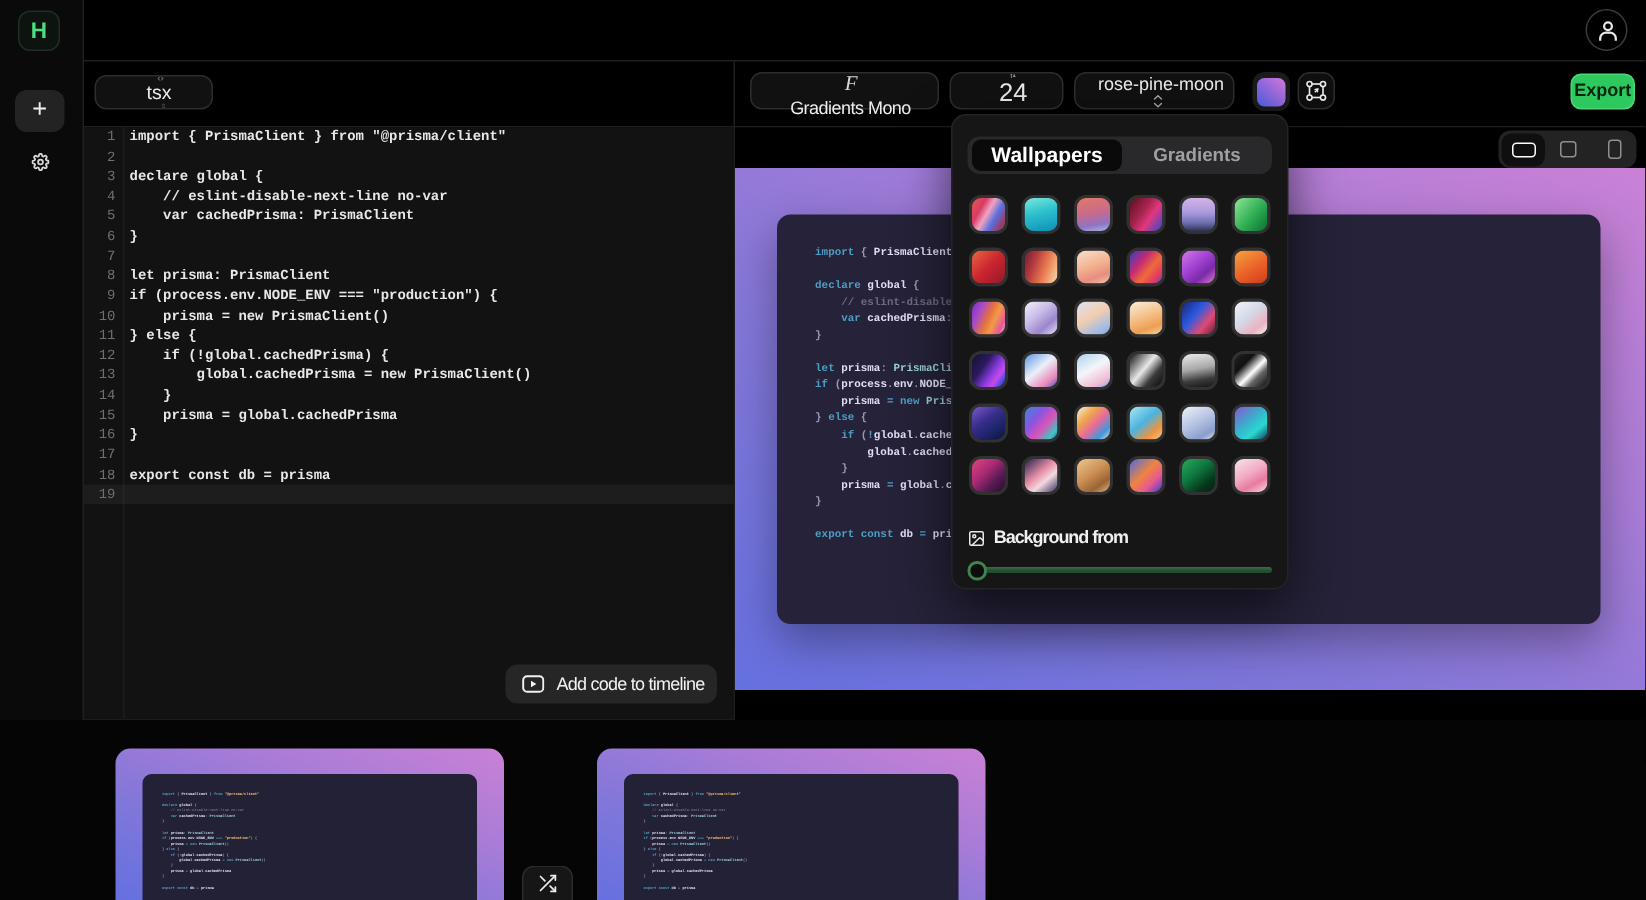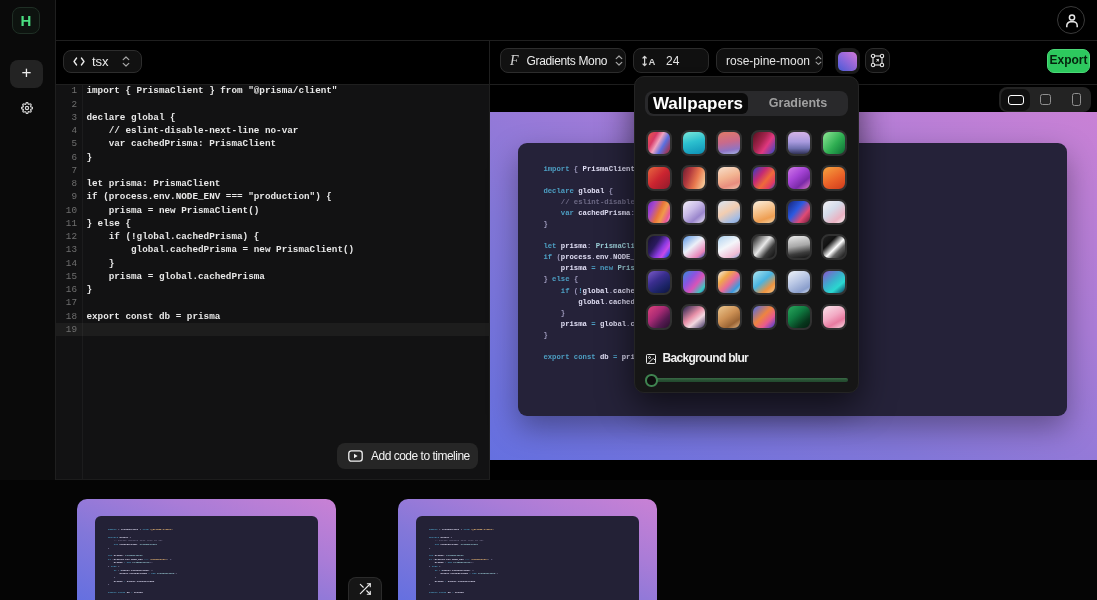--- a/index.html
+++ b/index.html
@@ -16,21 +16,21 @@
   #plusbtn { left:10px; top:60px; width:33px; height:28px; border-radius:8px; background:#232323;
           color:#ededed; font-size:17px; font-weight:400; text-align:center; line-height:26px; }
 
   
   #topdiv { left:56px; top:40px; width:1041px; height:1px; background:#1f1f1f; }
   #avatar { left:1057px; top:6px; width:28px; height:28px; border-radius:50%; border:1px solid #3a3a3a; }
 
   
   #tooldiv { left:56px; top:84px; width:1041px; height:1px; background:#1f1f1f; }
   .chip { position:absolute; background:#111111; border:1px solid #2d2d2d; border-radius:8px; color:#ececec;
-          font-size:11.5px; display:flex; align-items:center; white-space:nowrap; }
+          font-size:11.5px; display:flex; align-items:center; white-space:nowrap;flex-direction:column; }
   .chip span { white-space:nowrap; }
   #addbtn span { white-space:nowrap; }
 
   
   #editor { left:56px; top:85px; width:433px; height:394px; background:#121213; }
   #activerow { left:0px; top:238px; width:433px; height:13.25px; background:#1d1d1d; }
   #gutter { left:0; top:-0.6px; width:26px; color:#6f6f6f; font-size:9.3px; line-height:13.25px;
             text-align:right; padding-right:5px; font-weight:400; }
   #gutline { left:26px; top:0; width:1px; height:394px; background:rgba(255,255,255,0.045); }
   #code { left:30.4px; top:-0.6px; font-size:9.3px; line-height:13.25px; color:#e8e8e8; font-weight:600; }
@@ -50,21 +50,21 @@
 
   
   #aspect { left:509px; top:2px; width:92px; height:25px; background:#232323; border-radius:8px; }
   #aspectsel { left:2px; top:1.5px; width:29px; height:22px; background:#0f0f0f; border-radius:7px; }
 
   
   #popover { left:144px; top:-9px; width:225px; height:317px; background:#161616; border-radius:10px; border:1px solid #242424;
              box-shadow:0 12px 34px rgba(0,0,0,0.6); }
   #tabs { left:10px; top:14px; width:203px; height:25px; background:#29292b; border-radius:8px; }
   #tabsel { left:3px; top:2px; width:100px; height:21px; background:#0a0a0a; border-radius:6px;
-            color:#fff; font-size:17px; font-weight:600; text-align:center; line-height:21px; }
+            color:#fff; font-size:14px; font-weight:600; text-align:center; line-height:21px; }
   #tabg { left:106px; top:2px; width:94px; height:21px; color:#a0a0a0; font-size:12.5px; font-weight:700;
           text-align:center; line-height:21px; }
   .wp { position:absolute; width:26px; height:26px; border:2px solid #313131; border-radius:8px; }
   #blurlabel { left:27.5px; top:274px; font-size:12px; font-weight:600; color:#f0f0f0; letter-spacing:-0.7px; }
   #slider { left:11px; top:301px; width:202px; height:4px; border-radius:2px;
             background:linear-gradient(180deg,#3a6b46 0%,#275033 60%,#224a2e 100%); }
   #sthumb { left:10px; top:297px; width:12.5px; height:12.5px; border-radius:50%; background:#0d0d0d;
             border:2px solid #3f8350; }
 
   
@@ -113,21 +113,21 @@
   <span style="margin-left:8px;font-weight:500;font-size:12px;letter-spacing:-0.35px;">Gradients Mono</span>
   <svg style="margin-left:8px" width="8" height="11" viewBox="0 0 8 11" fill="none" stroke="#a8a8a8" stroke-width="1.2" stroke-linecap="round" stroke-linejoin="round">
     <path d="M1.2 3.6 4 1l2.8 2.6M1.2 7.4 4 10l2.8-2.6"></path>
   </svg>
 </div>
 <div class="chip" style="left:633px;top:48px;width:76px;height:25px;">
   <svg style="margin-left:8px" width="15" height="12" viewBox="0 0 15 12" fill="none" stroke="#d8d8d8" stroke-width="1.2">
     <path d="M2.6 1.6v8.8M1 3 2.6 1.3 4.2 3M1 9l1.6 1.7L4.2 9" stroke-linecap="round" stroke-linejoin="round"></path>
     <text x="6.5" y="10" font-family="Liberation Sans" font-size="9.5" fill="#d8d8d8" stroke="none" font-weight="bold">A</text>
   </svg>
-  <span style="margin-left:9px;font-weight:500;font-size:12px;">24</span>
+  <span style="margin-left:9px;font-weight:500;font-size:17px;">24</span>
 </div>
 <div class="chip" style="left:716px;top:48px;width:107px;height:25px;justify-content:flex-end;">
   <span style="margin-left:9px;font-weight:500;font-size:12px;">rose-pine-moon</span>
   <svg style="margin-left:5px" width="8" height="11" viewBox="0 0 8 11" fill="none" stroke="#a8a8a8" stroke-width="1.2" stroke-linecap="round" stroke-linejoin="round">
     <path d="M1.2 3.6 4 1l2.8 2.6M1.2 7.4 4 10l2.8-2.6"></path>
   </svg>
 </div>
 <div class="abs" style="left:834.5px;top:48px;width:25px;height:26px;border-radius:8px;background:#1c1c1c;">
   <div class="abs" style="left:3px;top:3.5px;width:19px;height:19px;border-radius:5px;
        background:linear-gradient(to top right,#4f62e8 0%,#9a6ade 55%,#d27ad8 100%);"></div>
@@ -264,21 +264,21 @@
     <div class="wp" style="left:46.3px;top:226.8px;background:linear-gradient(140deg,#20204a 0%,#e890a8 45%,#f2d8e0 65%,#3a3060 100%);"></div>
     <div class="wp" style="left:81.2px;top:226.8px;background:linear-gradient(145deg,#ecc890 0%,#cc9054 45%,#9a6434 75%,#e0b684 100%);"></div>
     <div class="wp" style="left:116.1px;top:226.8px;background:linear-gradient(135deg,#4a6ae8 0%,#ee8440 45%,#e85a8e 70%,#3a3ad8 100%);"></div>
     <div class="wp" style="left:151.0px;top:226.8px;background:linear-gradient(140deg,#2aa85e 0%,#0f7a40 40%,#07361c 75%,#041f10 100%);"></div>
     <div class="wp" style="left:185.9px;top:226.8px;background:linear-gradient(150deg,#f8e4ea 0%,#f2aac4 45%,#e87aa0 70%,#f6d8e2 100%);"></div>
     <svg class="abs" style="left:10px;top:276px" width="12" height="12" viewBox="0 0 24 24" fill="none" stroke="#e8e8e8" stroke-width="2">
       <rect x="3" y="3" width="18" height="18" rx="2"></rect>
       <circle cx="9" cy="9" r="2"></circle>
       <path d="m21 15-3.1-3.1a2 2 0 0 0-2.8 0L6 21"></path>
     </svg>
-    <div id="blurlabel" class="abs">Background blur</div>
+    <div id="blurlabel" class="abs">Background from</div>
     <div id="slider" class="abs"></div>
     <div id="sthumb" class="abs"></div>
   </div>
 </div>
 
 <div id="timeline" class="abs">
   <div class="thumb" style="left:77px;">
     <div class="twin">
         <div class="tcode">
           <pre id="t1"><span class="k">import</span> <span class="p">{</span> <span class="w">PrismaClient</span> <span class="p">}</span> <span class="k">from</span> <span class="s">"@prisma/client"</span>

